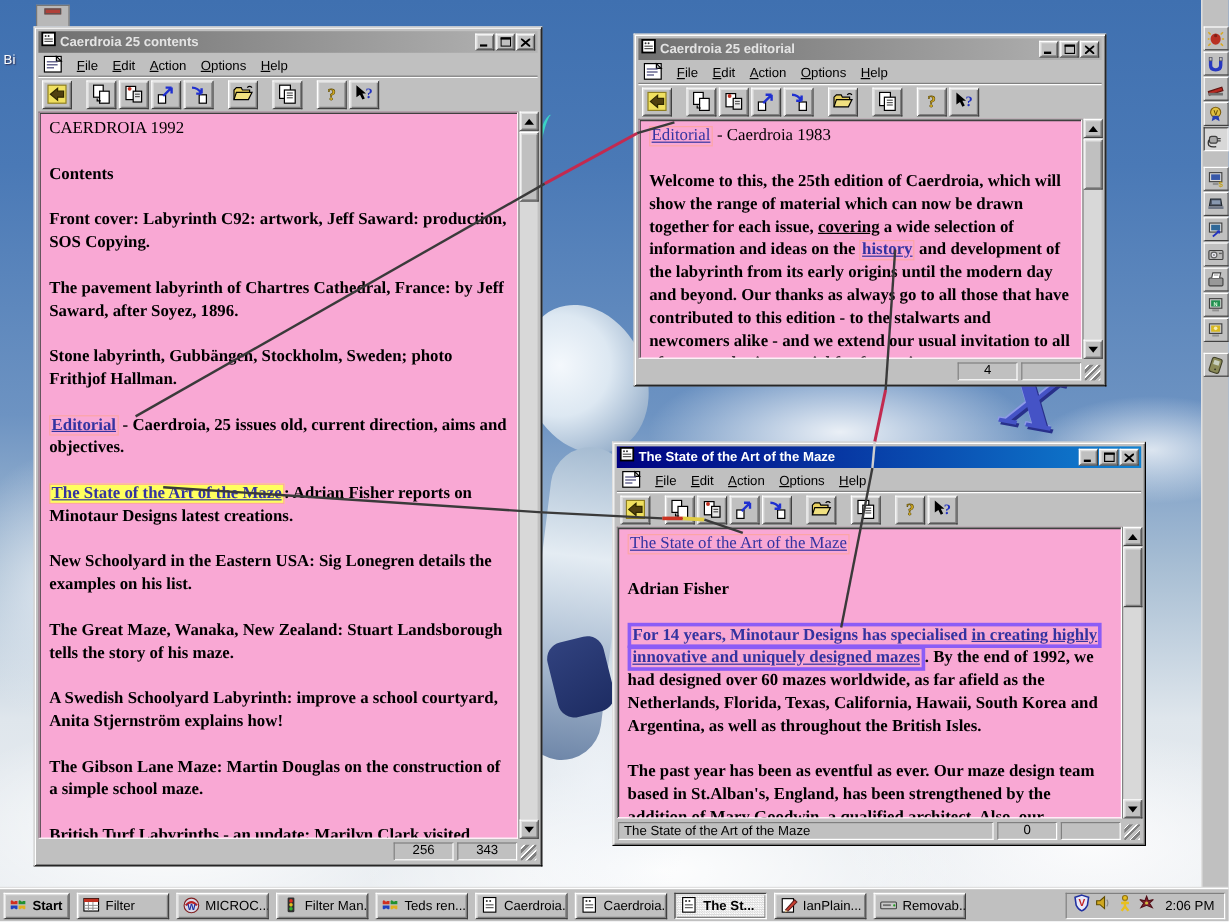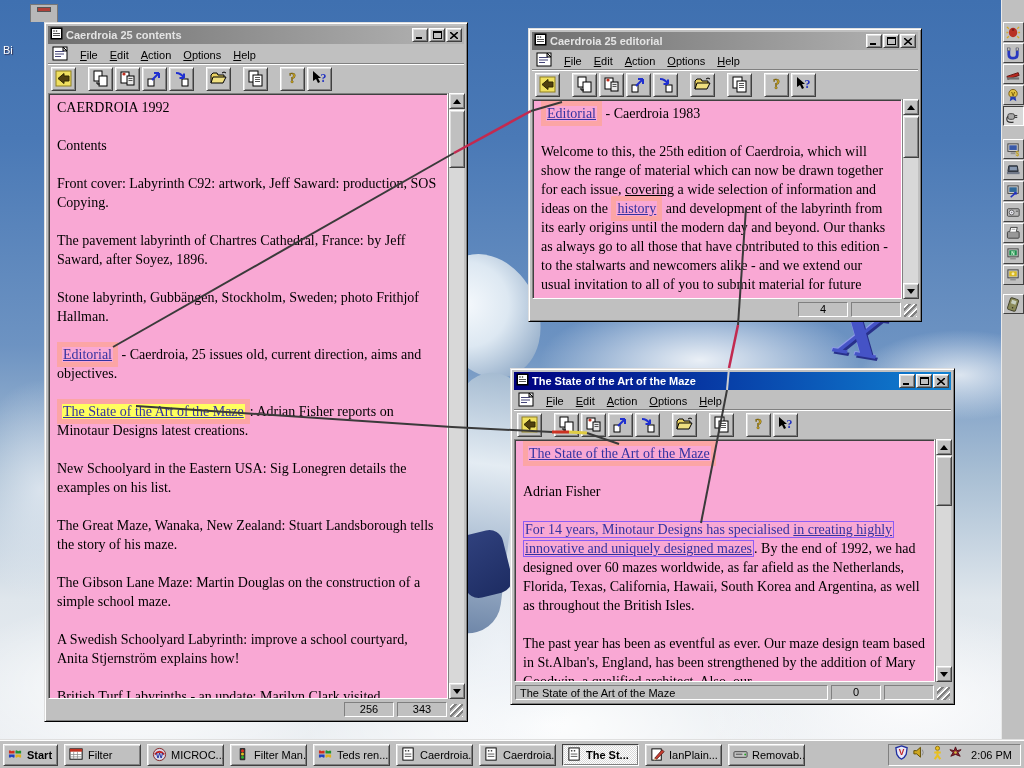--- a/index.html
+++ b/index.html
@@ -45,25 +45,25 @@
   .toolbar { height:30px; flex:0 0 30px; display:flex; align-items:center; gap:2px; padding:2px 3px;
              border-top:1px solid #808080; box-shadow:0 1px 0 #fff inset; }
   .tb-btn { width:25px; height:24px; background:#c0c0c0; border:1px solid; border-color:#fff #404040 #404040 #fff;
             box-shadow:inset 1px 1px 0 #dfdfdf, inset -1px -1px 0 #808080; display:flex; align-items:center; justify-content:center; padding:0; }
   .tb-btn svg { width:17px; height:17px; }
   .tb-gap { width:8px; }
   .win-body { flex:1; display:flex; min-height:0; }
   .content { flex:1; background:#f9a8d4; border:1px solid; border-color:#808080 #fff #fff #808080;
              box-shadow:inset 1px 1px 0 #404040; padding:4px 8px 0 8px; overflow:hidden;
              font-family:"Liberation Serif", serif; font-size:14px; line-height:19px; color:#000; }
-  .para + .para { margin-top:19px; }
+  .para + .para { margin-top:19px;font-weight:bold; }
   .link { color:#3333a0; }
   .underline { text-decoration:underline; }
-  .linkbox { color:#3333a0; text-decoration:underline; border:5px solid #fca5a5; padding:0 1px; }
-  .linkoutline { border:1px solid #8b5cf6; padding:0 1px; box-decoration-break:clone; -webkit-box-decoration-break:clone; color:#3333a0; }
+  .linkbox { color:#3333a0; text-decoration:underline; border:1px solid #fca5a5; padding:0 1px; }
+  .linkoutline { border:3px solid #8b5cf6; padding:0 1px; box-decoration-break:clone; -webkit-box-decoration-break:clone; color:#3333a0; }
   .highlight { background:#ffff5e; }
   .vscroll { flex:0 0 16px; position:relative; background:#d8d8d8; border-left:1px solid #808080; }
   .sb-btn { position:absolute; left:0; width:16px; height:16px; background:#c0c0c0; border:1px solid;
             border-color:#fff #404040 #404040 #fff; box-shadow:inset 1px 1px 0 #dfdfdf, inset -1px -1px 0 #808080;
             display:flex; align-items:center; justify-content:center; }
   .sb-btn.up { top:0; } .sb-btn.down { bottom:0; }
   .tri-up { width:0; height:0; border-left:4px solid transparent; border-right:4px solid transparent; border-bottom:5px solid #000; }
   .tri-dn { width:0; height:0; border-left:4px solid transparent; border-right:4px solid transparent; border-top:5px solid #000; }
   .sb-thumb { position:absolute; left:0; width:16px; background:#c0c0c0; border:1px solid;
               border-color:#fff #404040 #404040 #fff; box-shadow:inset 1px 1px 0 #dfdfdf, inset -1px -1px 0 #808080; }
@@ -208,21 +208,21 @@
       </button>
       <button class="strip-btn" style="top: 294px;">
         <svg viewBox="0 0 16 16">
           <rect x="3" y="1.5" width="9" height="13" rx="2" transform="rotate(18 7.5 8)" fill="#8a8a58" stroke="#404028"></rect>
           <rect x="5" y="3.5" width="5" height="4" transform="rotate(18 7.5 8)" fill="#c8d0c0"></rect>
           <circle cx="7" cy="11.5" r="0.8" fill="#303020"></circle>
         </svg>
       </button>
     </div>
 
-  <div class="win" id="w1" style="left:28px;top:22px;width:424px;height:700px;margin-left:16px;">
+  <div class="win" id="w1" style="left:28px;top:22px;width:424px;height:700px;">
     <div class="titlebar inactive">
       <span><svg width="13" height="13" viewBox="0 0 13 13">
             <rect x="0.5" y="0.5" width="12" height="12" fill="#000"></rect>
             <rect x="2" y="2" width="9" height="9" fill="#fff"></rect>
             <circle cx="4" cy="4" r="0.8" fill="#333"></circle>
             <circle cx="6.5" cy="4" r="0.8" fill="#333"></circle>
             <rect x="3" y="6" width="7" height="1" fill="#555"></rect>
             <rect x="3" y="8" width="7" height="1" fill="#555"></rect>
           </svg></span>
       <span class="t-text">Caerdroia 25 contents</span>
@@ -328,22 +328,22 @@
       <div class="content">
           <div class="para"><span>CAERDROIA 1992</span></div>
           <div class="para"><span>Contents</span></div>
           <div class="para"><span>Front cover: Labyrinth C92: artwork, Jeff Saward: production, SOS Copying.</span></div>
           <div class="para"><span>The pavement labyrinth of Chartres Cathedral, France: by Jeff Saward, after Soyez, 1896.</span></div>
           <div class="para"><span>Stone labyrinth, Gubbängen, Stockholm, Sweden; photo Frithjof Hallman.</span></div>
           <div class="para"><span class="linkbox">Editorial</span><span> - Caerdroia, 25 issues old, current direction, aims and objectives.</span></div>
           <div class="para"><span class="linkbox highlight">The State of the Art of the Maze</span><span>: Adrian Fisher reports on Minotaur Designs latest creations.</span></div>
           <div class="para"><span>New Schoolyard in the Eastern USA: Sig Lonegren details the examples on his list.</span></div>
           <div class="para"><span>The Great Maze, Wanaka, New Zealand: Stuart Landsborough tells the story of his maze.</span></div>
+          <div class="para"><span>A Swedish Schoolyard Labyrinth: improve a school courtyard, Anita Stjernström explains how!</span></div>
           <div class="para"><span>The Gibson Lane Maze: Martin Douglas on the construction of a simple school maze.</span></div>
-          <div class="para"><span>A Swedish Schoolyard Labyrinth: improve a school courtyard, Anita Stjernström explains how!</span></div>
           <div class="para"><span>British Turf Labyrinths - an update: Marilyn Clark visited</span></div>
         </div>
       <div class="vscroll">
         <div class="sb-btn up">
             <i class="tri-up"></i>
           </div>
         <div class="sb-thumb" style="top:17px;height:58px;"></div>
         <div class="sb-btn down">
             <i class="tri-dn"></i>
           </div>

